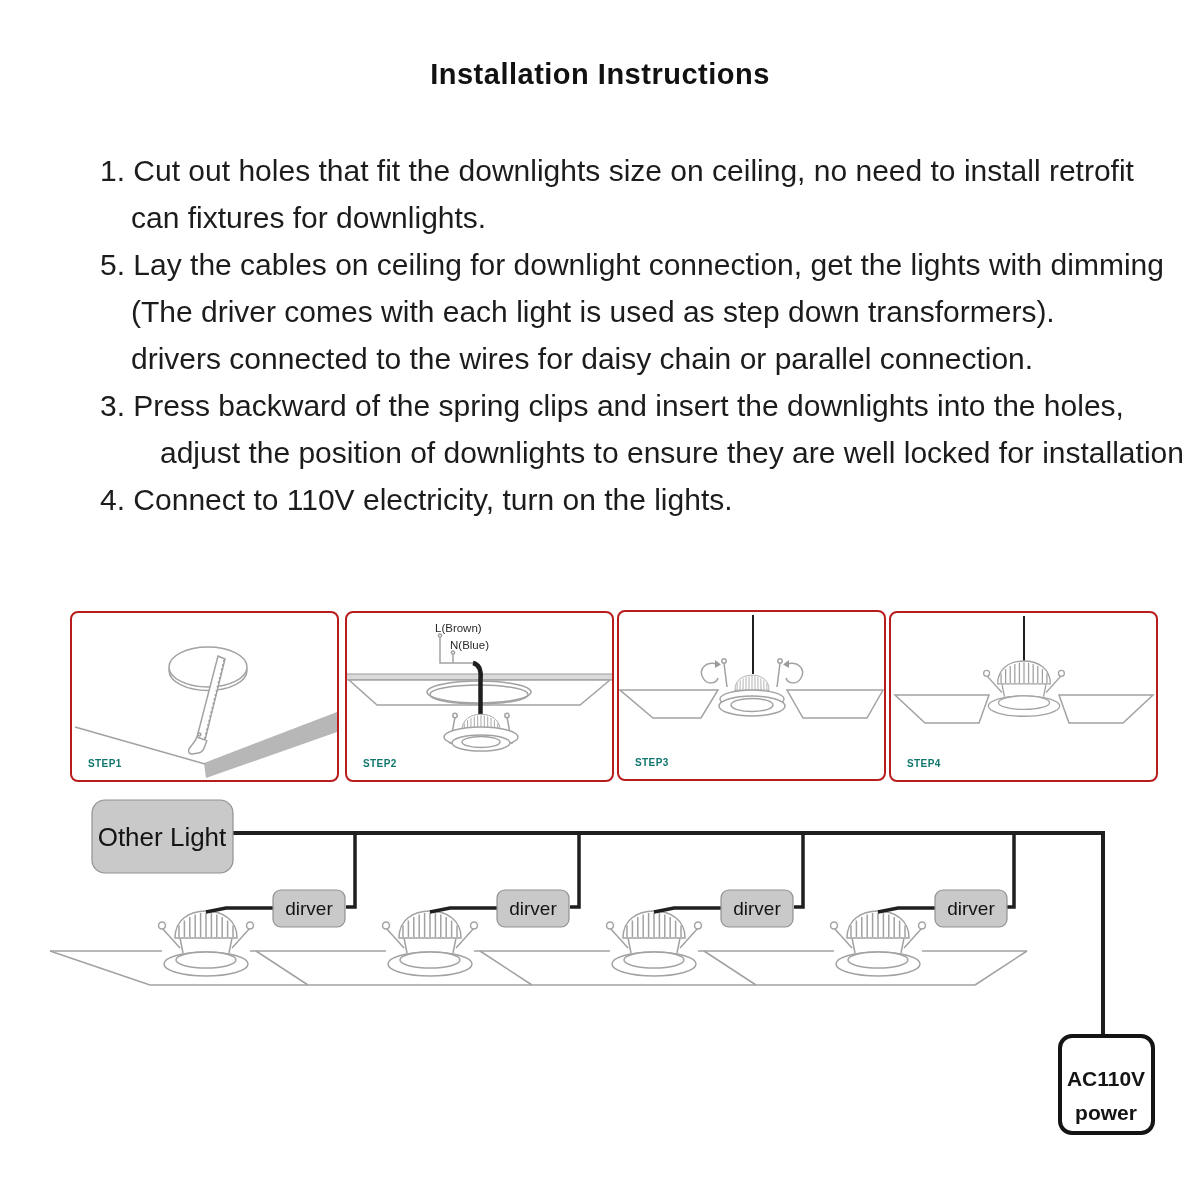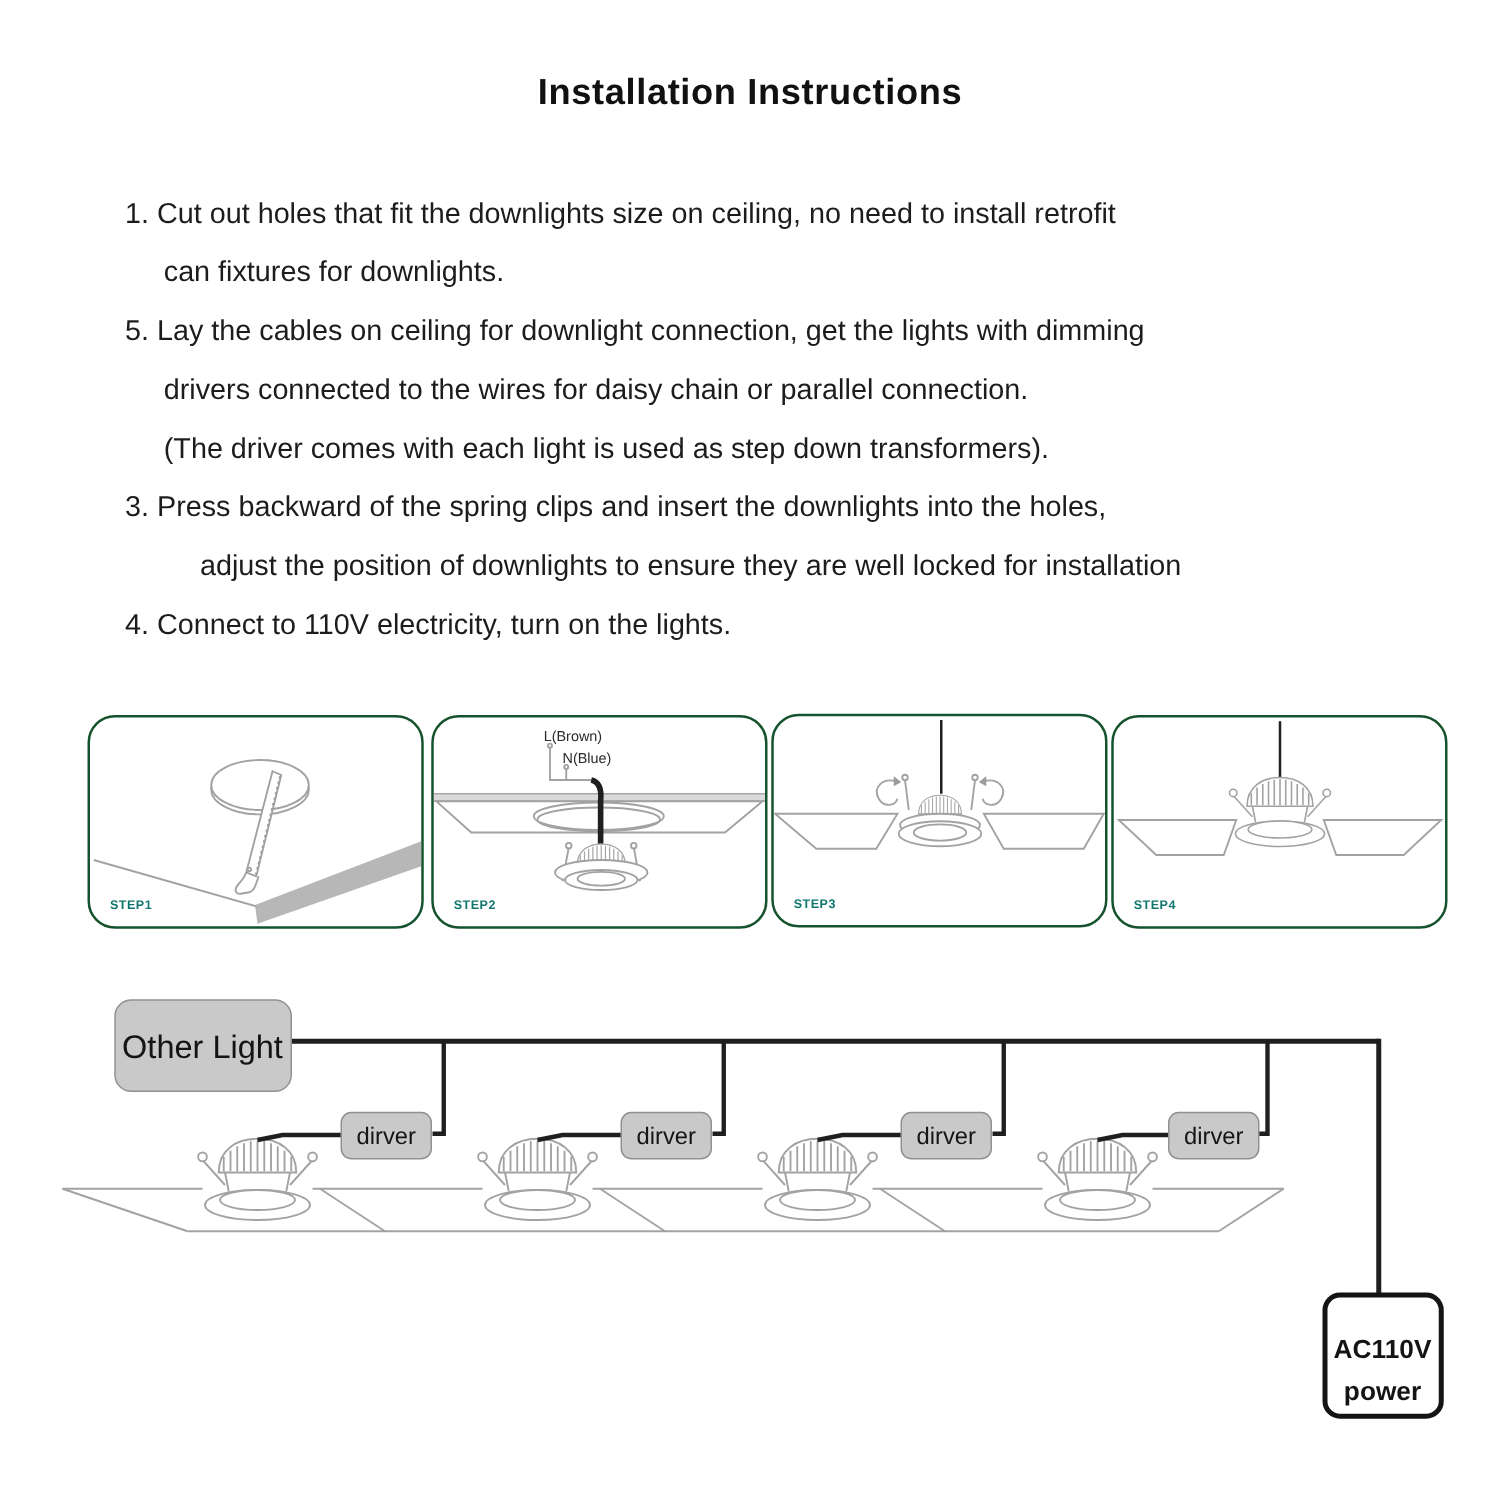--- a/index.html
+++ b/index.html
@@ -1,23 +1,23 @@
 <!DOCTYPE html>
 <html><head>
 <meta charset="utf-8">
 <style>
   html,body{margin:0;padding:0;background:#fff;}
   body{width:1200px;height:1200px;position:relative;font-family:"Liberation Sans","DejaVu Sans",sans-serif;color:#1a1a1a;}
   .page{position:absolute;inset:0;background:#fff;}
   .title{position:absolute;left:0;top:58px;width:1200px;text-align:center;font-size:29px;font-weight:bold;color:#111;letter-spacing:0.5px;}
-  .instructions{position:absolute;left:100px;top:147px;font-size:23px;color:#1c1c1c;}
+  .instructions{position:absolute;left:100px;top:147px;font-size:30px;color:#1c1c1c;}
   .ins-line{height:47px;line-height:47px;white-space:nowrap;}
   .ind1{margin-left:31px;}
   .ind2{margin-left:60px;}
-  .panel{position:absolute;width:265px;height:167px;border:2px solid #14532d;border-radius:22px;overflow:hidden;background:#fff;}
+  .panel{position:absolute;width:265px;height:167px;border:2px solid #b91c1c;border-radius:8px;overflow:hidden;background:#fff;margin-top:39px;}
   .p1{left:70px;top:572px;}
   .p2{left:345px;top:572px;}
   .p3{left:617px;top:571px;}
   .p4{left:889px;top:572px;}
   .panel svg{position:absolute;left:0;top:0;}
   .step-label{position:absolute;left:16px;bottom:11px;font-size:10px;font-weight:600;color:#0f766e;letter-spacing:0.4px;}
   .wiring-wrap{position:absolute;left:40px;top:790px;width:1140px;height:370px;}
   
   .ol{stroke:#a2a2a2;fill:none;stroke-width:1.5;}
   .olf{stroke:#a2a2a2;fill:#ffffff;stroke-width:1.5;}
@@ -78,22 +78,22 @@
 </svg>
 
 <div class="page">
 
   <div class="title">Installation Instructions</div>
 
   <div class="instructions">
     <div class="ins-line">1. Cut out holes that fit the downlights size on ceiling, no need to install retrofit</div>
     <div class="ins-line ind1">can fixtures for downlights.</div>
     <div class="ins-line">5. Lay the cables on ceiling for downlight connection, get the lights with dimming</div>
+    <div class="ins-line ind1">(The driver comes with each light is used as step down transformers).</div>
     <div class="ins-line ind1">drivers connected to the wires for daisy chain or parallel connection.</div>
-    <div class="ins-line ind1">(The driver comes with each light is used as step down transformers).</div>
     <div class="ins-line">3. Press backward of the spring clips and insert the downlights into the holes,</div>
     <div class="ins-line ind2">adjust the position of downlights to ensure they are well locked for installation</div>
     <div class="ins-line">4. Connect to 110V electricity, turn on the lights.</div>
   </div>
 
   <div class="panel p1">
     <svg width="265" height="167" viewBox="0 0 265 167">
       <polygon points="132,150 265,99 265,119 134,165" fill="#b7b7b7" stroke="none"></polygon>
       <line x1="3" y1="114" x2="133" y2="151" class="ol"></line>
       <ellipse cx="136" cy="57.5" rx="39" ry="20" class="olf"></ellipse>

